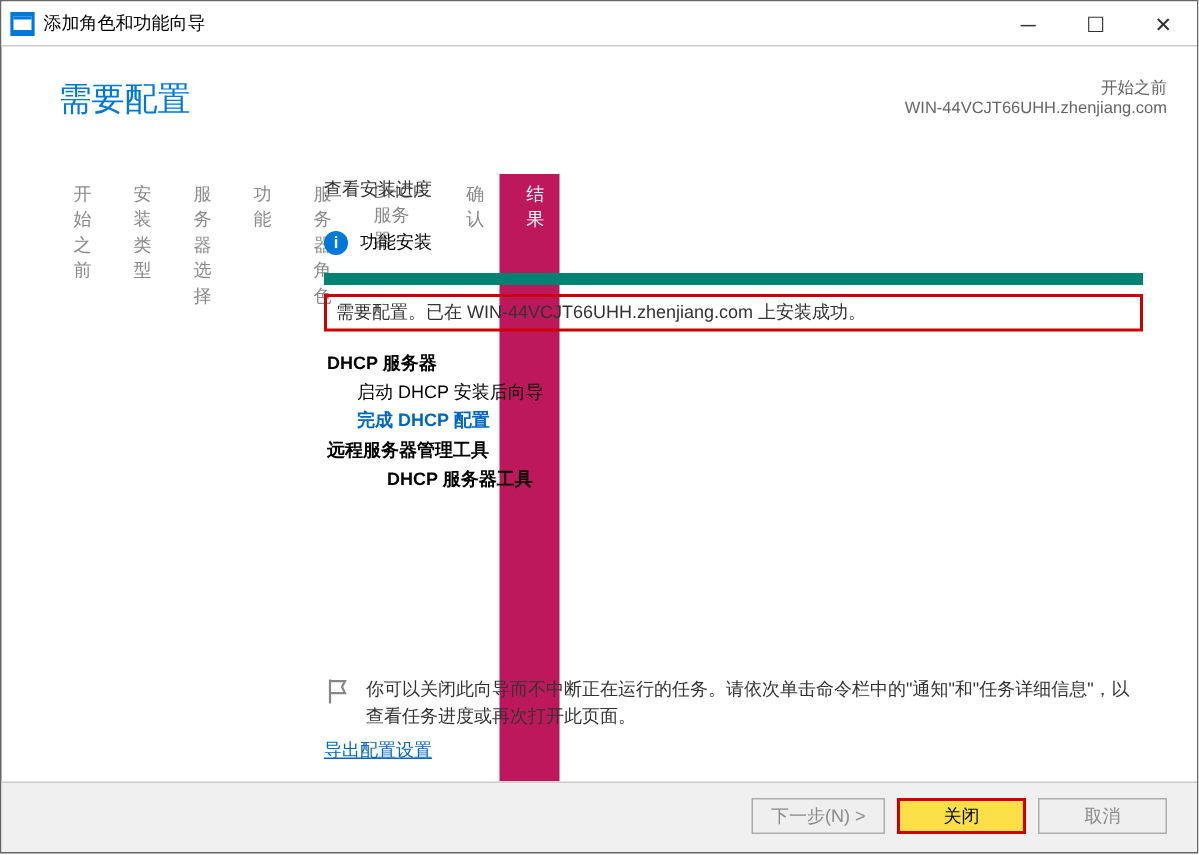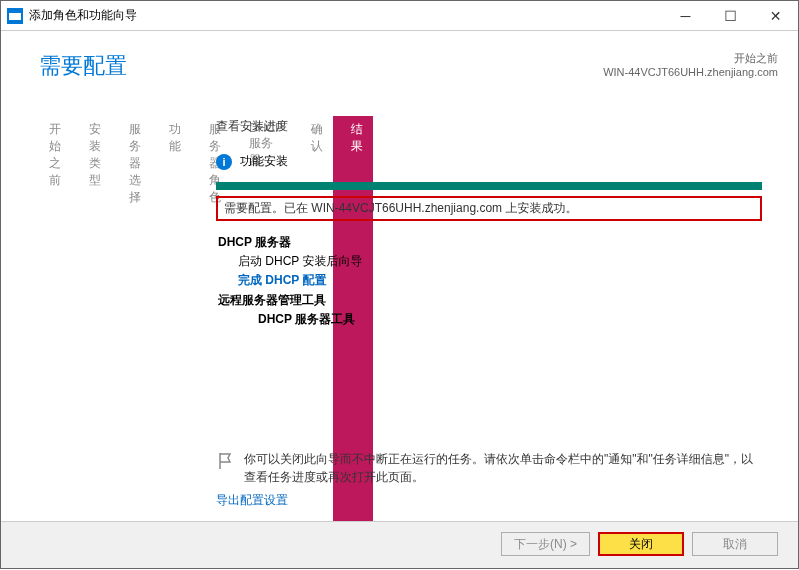--- a/index.html
+++ b/index.html
@@ -103,21 +103,21 @@
     .feature-tree .indent2 { margin-left: 40px; }
     .feature-tree .link { color: #0066c0; cursor: pointer; font-weight: bold; }
 
     .content-bottom { margin-top: auto; padding-top: 10px; }
     .note-row { display: flex; align-items: flex-start; gap: 8px; margin-bottom: 6px; }
     .flag-icon {
       width: 20px; height: 22px; display: inline-flex; align-items: center; justify-content: center;
       color: #888;
     }
     .note-text { font-size: 12px; color: #333; line-height: 1.5; flex: 1;}
-    .export-link { color: #0066c0; cursor: pointer; font-size: 12px; }
+    .export-link { color: #0066c0; cursor: pointer; font-size: 12px; text-decoration: underline; }
 
     .footer {
       border-top: 1px solid #ccc;
       padding: 10px 20px 12px 10px;
       display: flex;
       justify-content: flex-end;
       gap: 8px;
       background: #f0f0f0;
       position: relative;
     }

